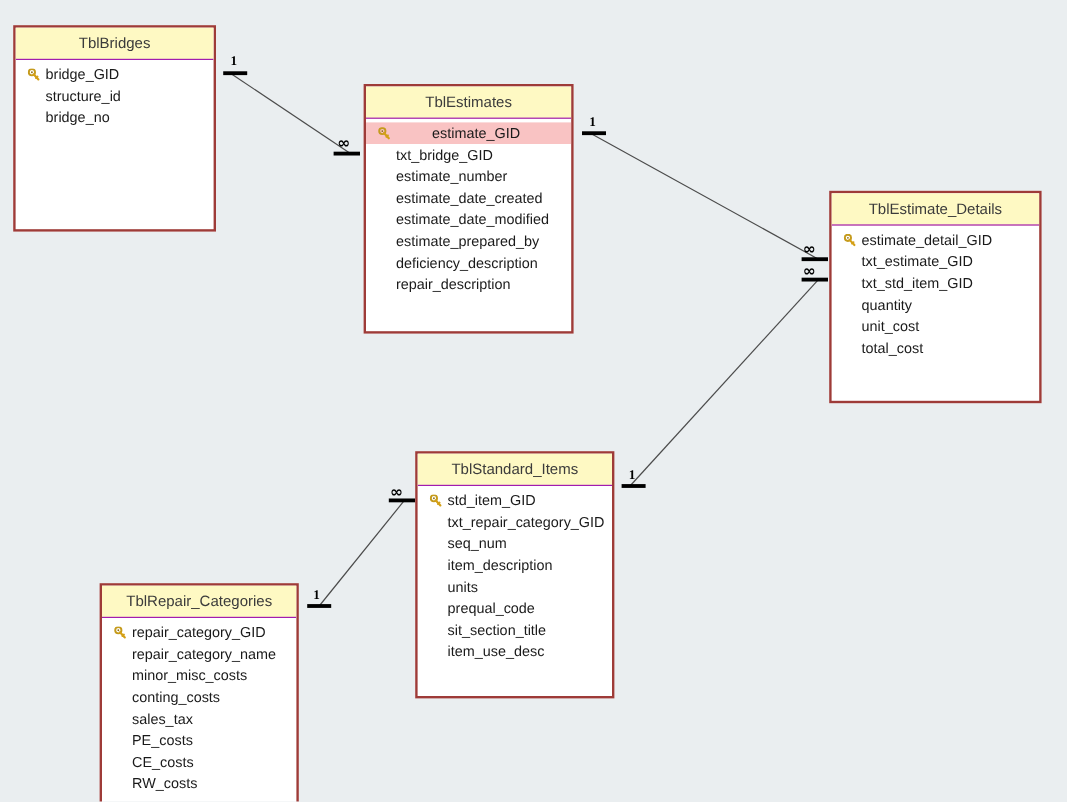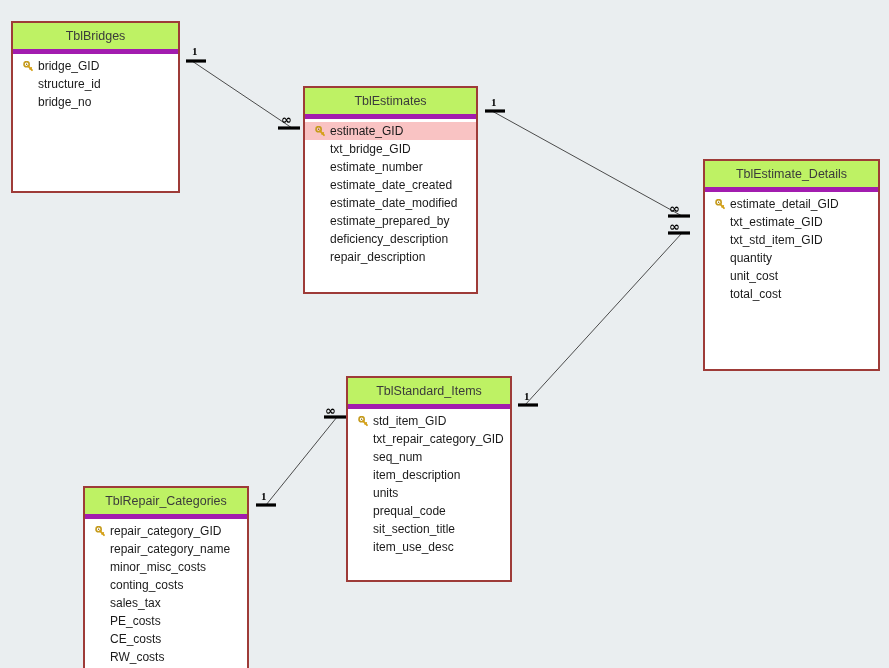--- a/index.html
+++ b/index.html
@@ -58,41 +58,42 @@
     border: 2px solid #9e3b38;
     box-sizing: border-box;
     overflow: hidden;
   }
   .tbl-title {
     height: 26px;
     line-height: 26px;
     text-align: center;
     font-size: 12.5px;
     color: #3b3b3b;
-    border-bottom: 5px solid #a21caf;
-    background: #bef264;
+    border-bottom: 1px solid #a21caf;
+    background: #fef9c3;
     white-space: nowrap;
     overflow: hidden;
   }
   .tbl-fields {
     padding-top: 3px;
   }
   .fld {
     height: 18px;
     line-height: 18px;
     display: flex;
     align-items: center;
     font-size: 12px;
     color: #1a1a1a;
     padding-left: 5px;
     white-space: nowrap;
     box-sizing: border-box;
   }
   .fld.pk-selected {
     background: #f9c3c3;
+    gap: 30px;
   }
   .fld .keyslot {
     width: 20px;
     min-width: 20px;
     display: inline-flex;
     align-items: center;
     justify-content: center;
   }
   .fld .fname { display: inline-block; }
 
@@ -144,21 +145,21 @@
           <div class="fld">
             <span class="keyslot"></span>
             <span class="fname">structure_id</span>
           </div>
           <div class="fld">
             <span class="keyslot"></span>
             <span class="fname">bridge_no</span>
           </div>
         </div>
       </div>
-      <div class="tbl" style="left: 303px; top: 86px; width: 175px; height: 208px;">
+      <div class="tbl" style="left: 303px; top: 70px; width: 175px; height: 208px;">
         <div class="tbl-title">TblEstimates</div>
         <div class="tbl-fields">
           <div class="fld pk-selected">
   <span class="keyslot">
     <svg class="key-icon" width="11" height="11" viewBox="0 0 11 11" aria-hidden="true">
       <circle cx="3.6" cy="3.2" r="2.6" fill="none" stroke="#c59b1d" stroke-width="1.6"></circle>
       <circle cx="3.6" cy="3.2" r="0.75" fill="#8a6c12"></circle>
       <path d="M5.0 4.9 L9.0 9.2" stroke="#d4a017" stroke-width="1.8" stroke-linecap="round"></path>
       <path d="M7.0 8.0 L8.3 6.8" stroke="#d4a017" stroke-width="1.6" stroke-linecap="round"></path>
     </svg>
@@ -188,21 +189,21 @@
           <div class="fld">
             <span class="keyslot"></span>
             <span class="fname">deficiency_description</span>
           </div>
           <div class="fld">
             <span class="keyslot"></span>
             <span class="fname">repair_description</span>
           </div>
         </div>
       </div>
-      <div class="tbl" style="left: 691px; top: 159px; width: 177px; height: 212px; margin-left: 12px;">
+      <div class="tbl" style="left: 691px; top: 159px; width: 177px; height: 177px;">
         <div class="tbl-title">TblEstimate_Details</div>
         <div class="tbl-fields">
           <div class="fld">
   <span class="keyslot">
     <svg class="key-icon" width="11" height="11" viewBox="0 0 11 11" aria-hidden="true">
       <circle cx="3.6" cy="3.2" r="2.6" fill="none" stroke="#c59b1d" stroke-width="1.6"></circle>
       <circle cx="3.6" cy="3.2" r="0.75" fill="#8a6c12"></circle>
       <path d="M5.0 4.9 L9.0 9.2" stroke="#d4a017" stroke-width="1.8" stroke-linecap="round"></path>
       <path d="M7.0 8.0 L8.3 6.8" stroke="#d4a017" stroke-width="1.6" stroke-linecap="round"></path>
     </svg>

